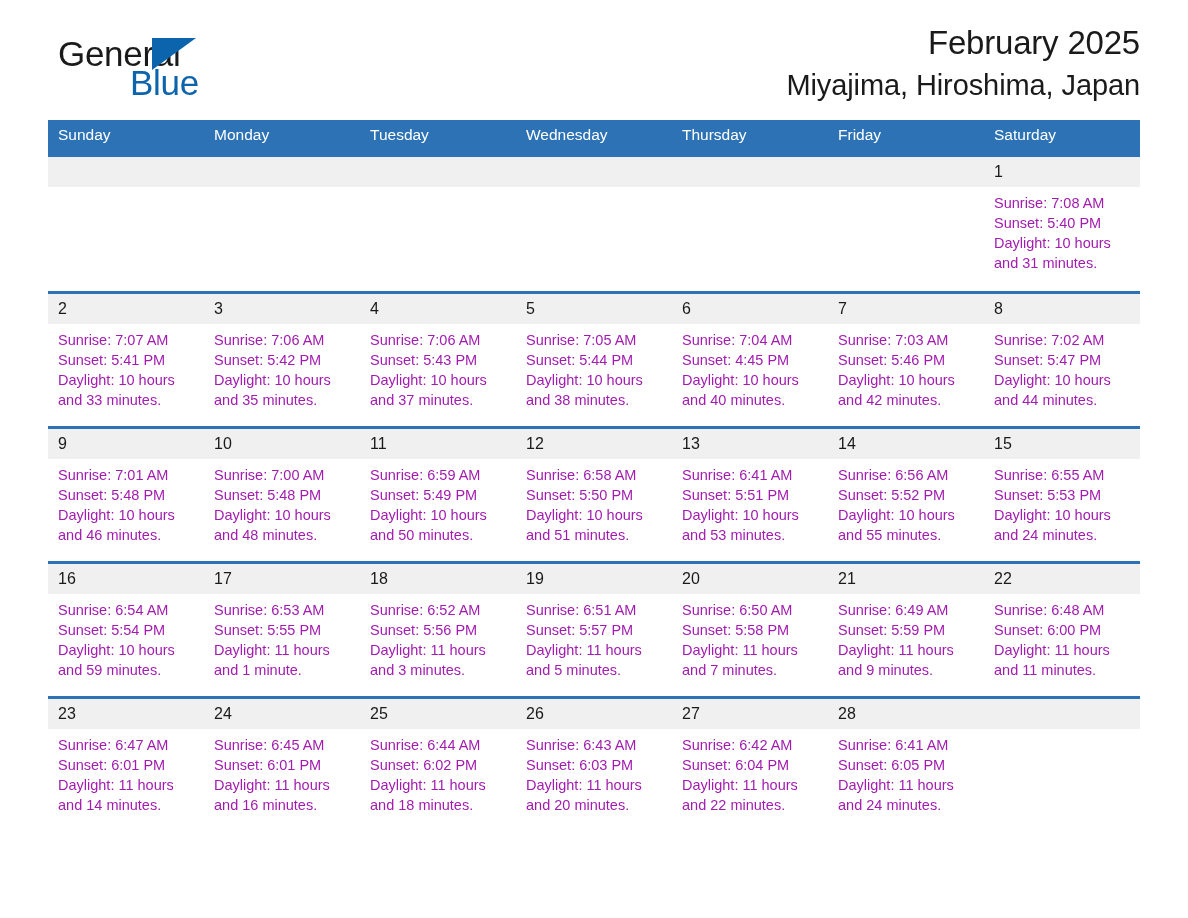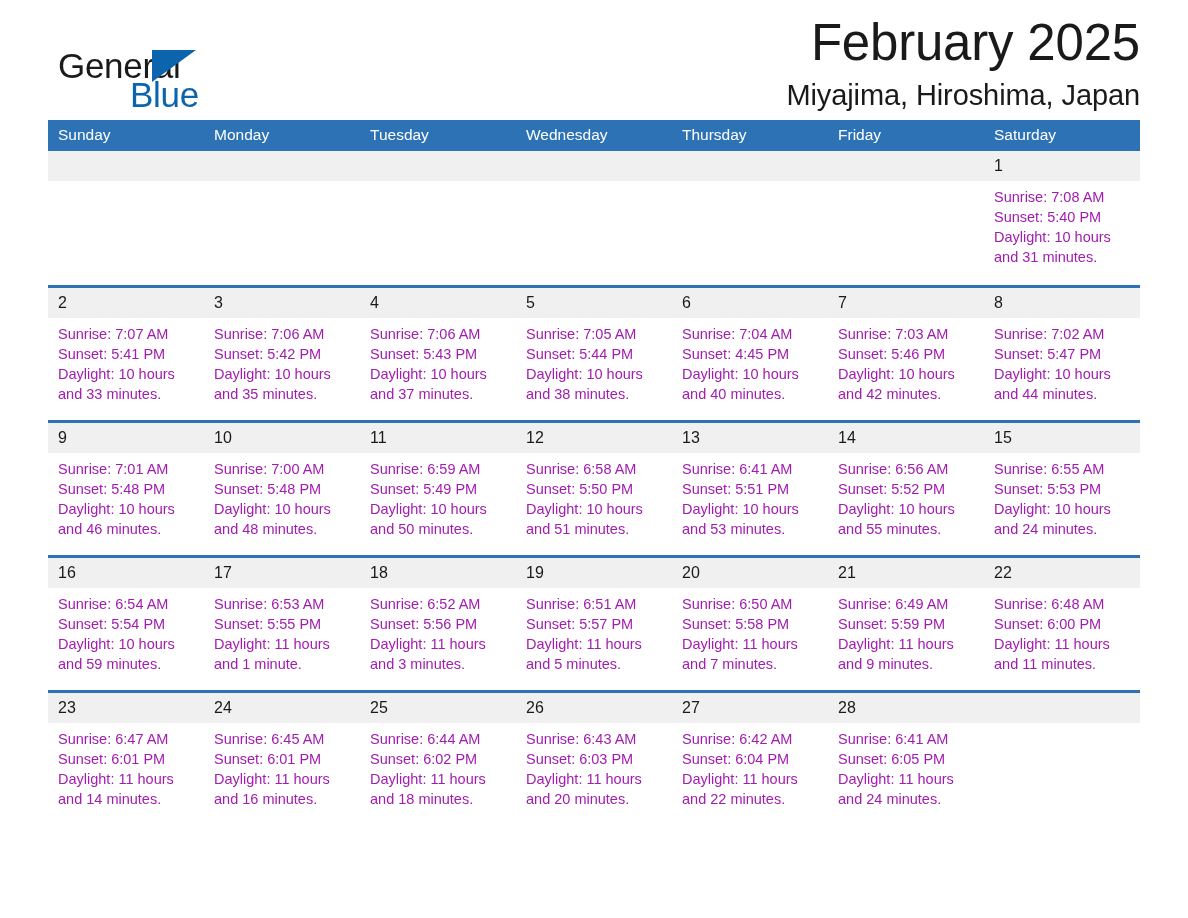--- a/index.html
+++ b/index.html
@@ -17,21 +17,21 @@
     position: relative;
     width: 1188px;
     height: 918px;
     box-sizing: border-box;
     padding: 0 48px;
   }
 
   
   .masthead {
     display: flex;
-    align-items: flex-end;
+    align-items: center;
     justify-content: space-between;
     padding-top: 16px;
     height: 112px;
     box-sizing: border-box;
   }
   .brand {
     position: relative;
     width: 210px;
     height: 72px;
     flex: 0 0 auto;
@@ -64,21 +64,21 @@
     letter-spacing: -0.3px;
     font-weight: 400;
     line-height: 1;
   }
   .titles {
     text-align: right;
     flex: 1 1 auto;
     padding-top: 0px;
   }
   .month-title {
-    font-size: 51px;
+    font-size: 33px;
     color: #1a1a1a;
     font-weight: 400;
     line-height: 1.05;
     letter-spacing: -0.2px;
   }
   .location-title {
     font-size: 29px;
     color: #1a1a1a;
     font-weight: 400;
     margin-top: 9px;
@@ -93,21 +93,21 @@
     margin-top: 8px;
   }
   .calendar col { width: 156px; }
 
   thead th {
     background: #2c72b5;
     color: #ffffff;
     font-size: 15.5px;
     font-weight: 400;
     text-align: left;
-    padding: 6px 0 7px 10px;
+    padding: 6px 0 13px 10px;
     height: 17px;
     vertical-align: middle;
   }
 
   tbody tr { height: 135px; }
   tbody td {
     vertical-align: top;
     padding: 0;
     border-top: 3px solid #2c72b5;
     background: #ffffff;

